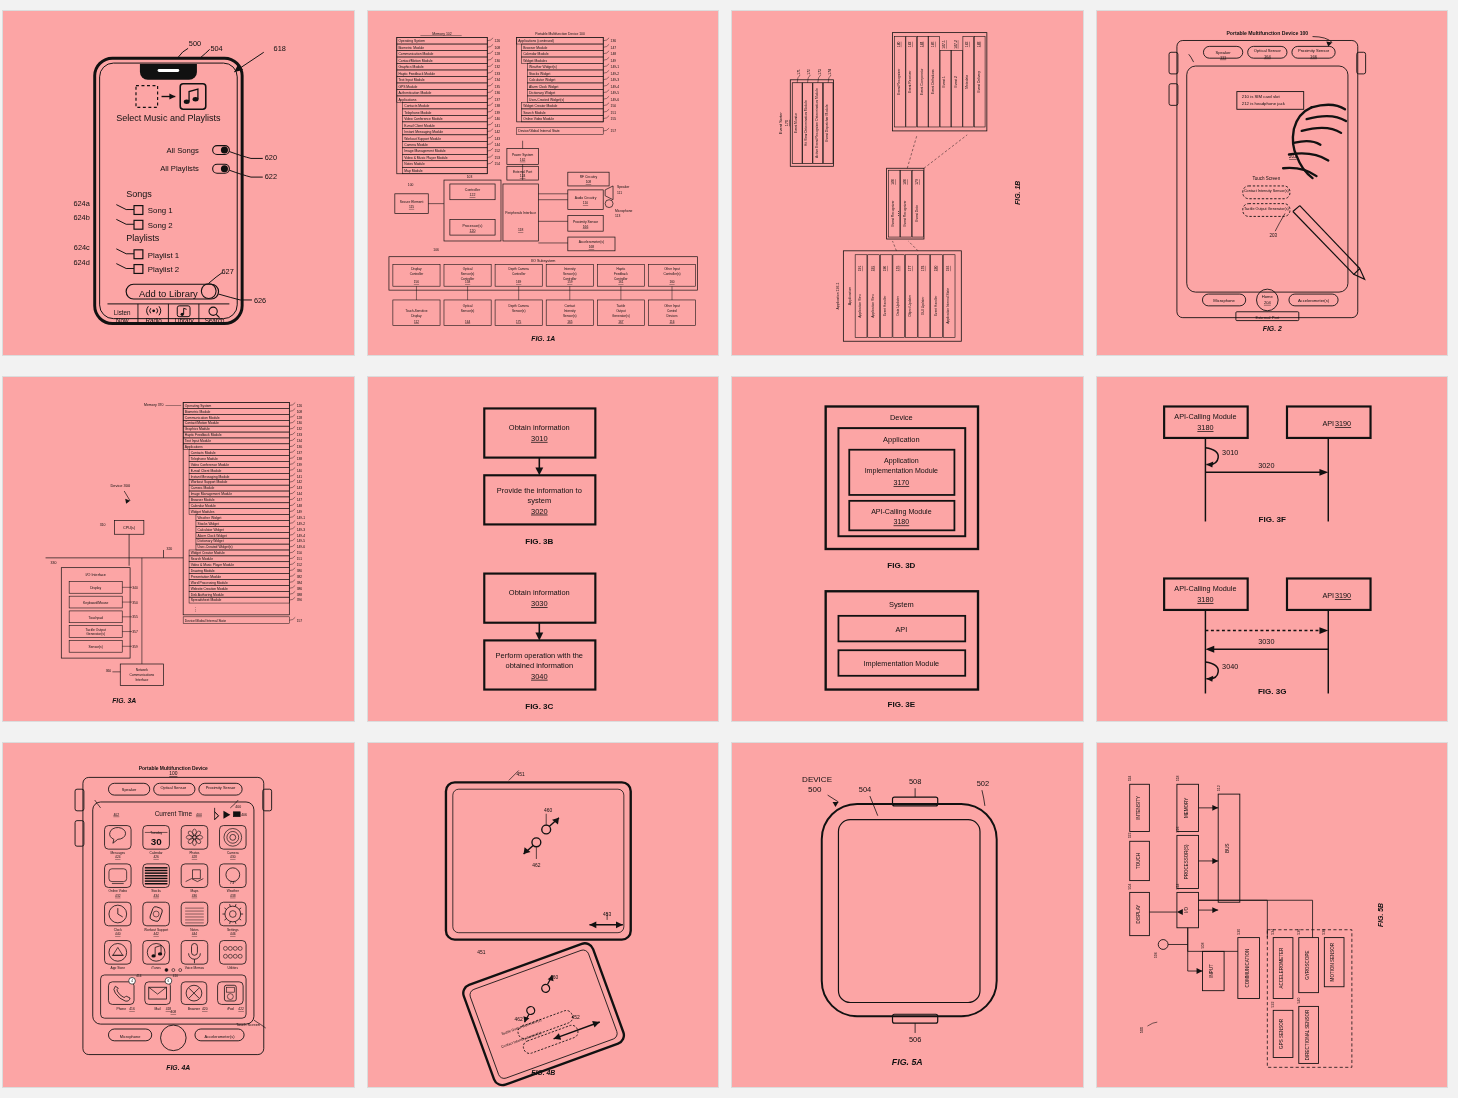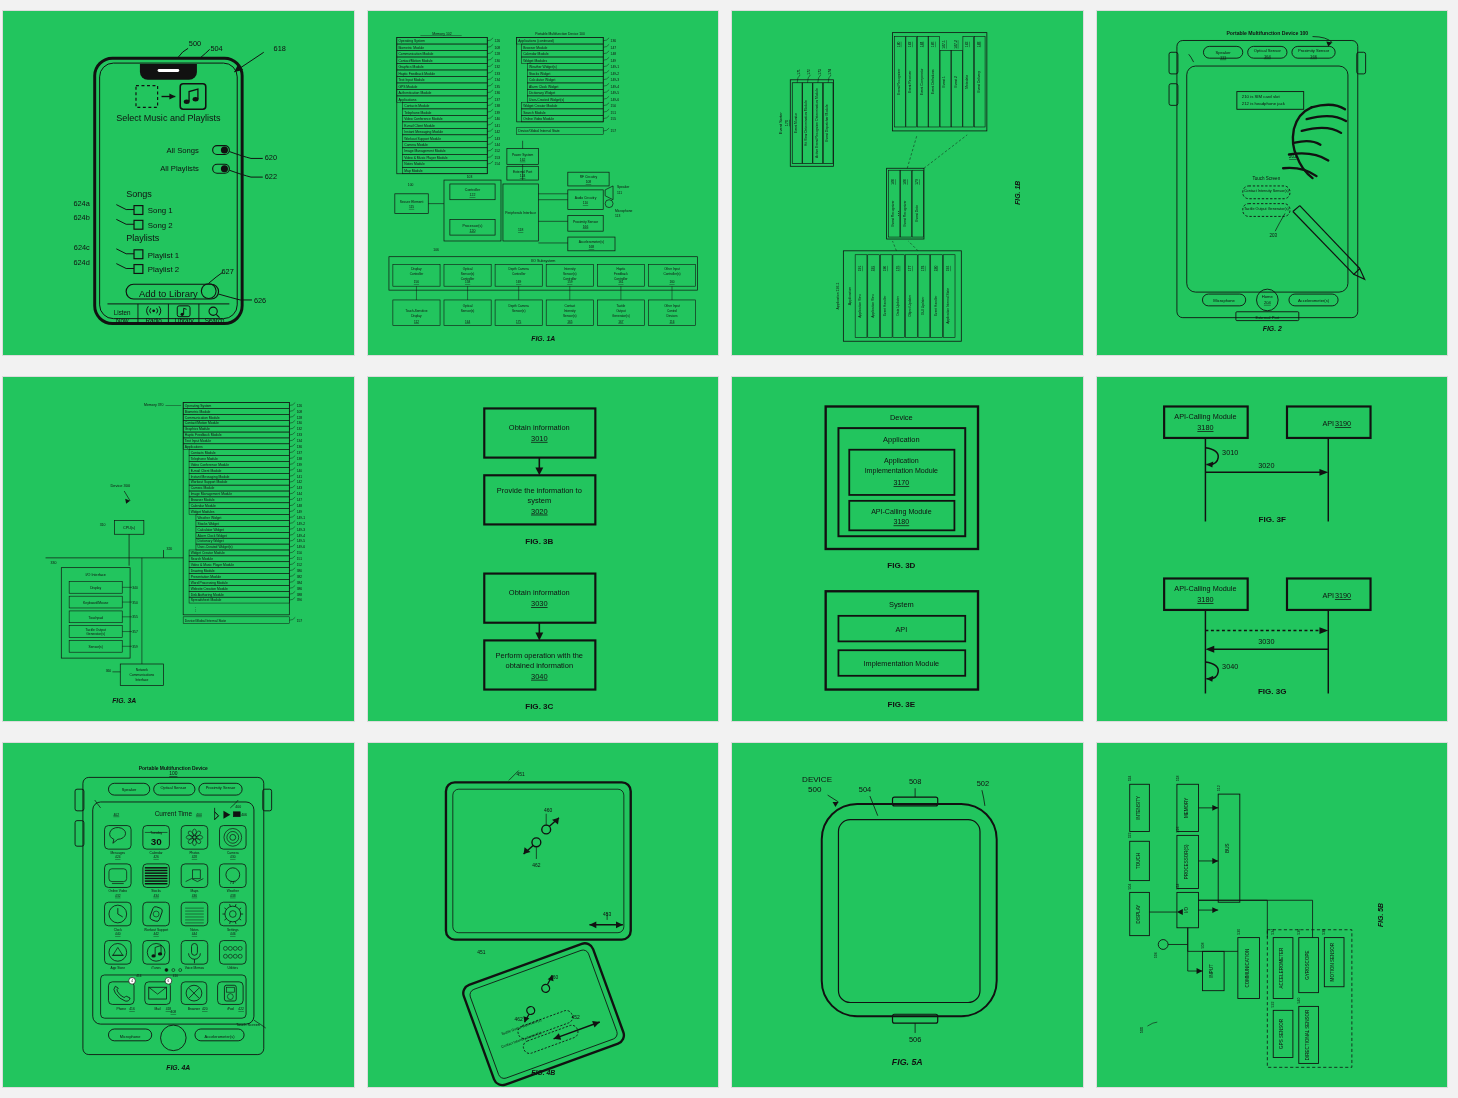--- a/index.html
+++ b/index.html
@@ -15,21 +15,21 @@
   #sheet {
     width: 1458px; height: 1098px;
     display: grid;
     grid-template-columns: repeat(4, 1fr);
     grid-template-rows: repeat(3, 1fr);
     gap: 0px;
     padding: 0;
   }
   .panel {
     position: relative;
-    background: #22c55e;
+    background: #fca5a5;
     border: 1px solid #dcdcdc;
     margin: 10px 10px 10px 2px;
     overflow: hidden;
   }
   svg { display: block; }
   .ln { fill: none; stroke: #111; }
   text { font-family: "Liberation Sans", sans-serif; fill: #111; }
 </style>
 </head>
 <body>

